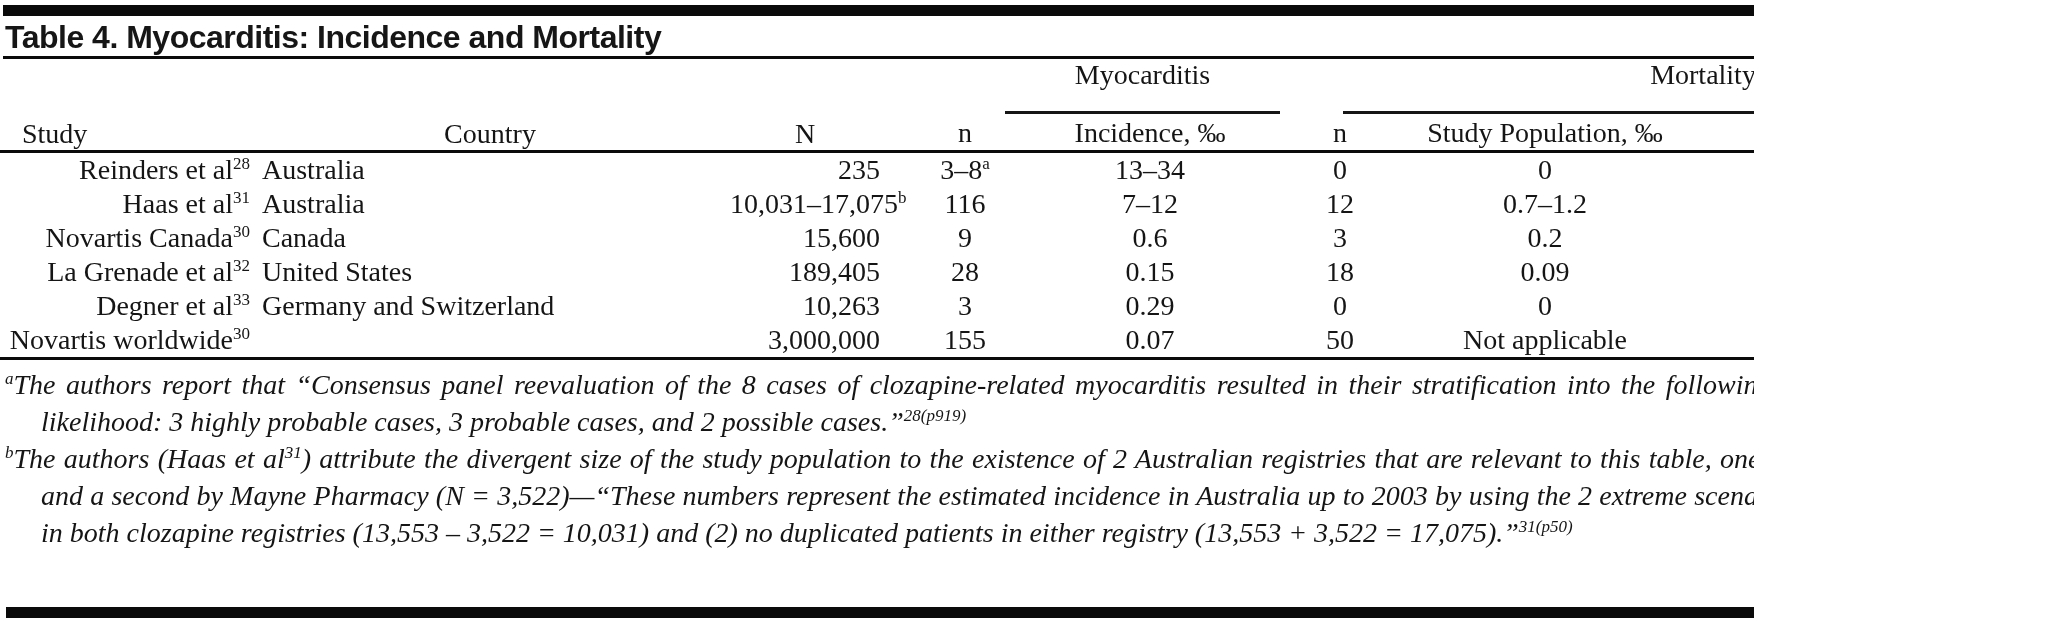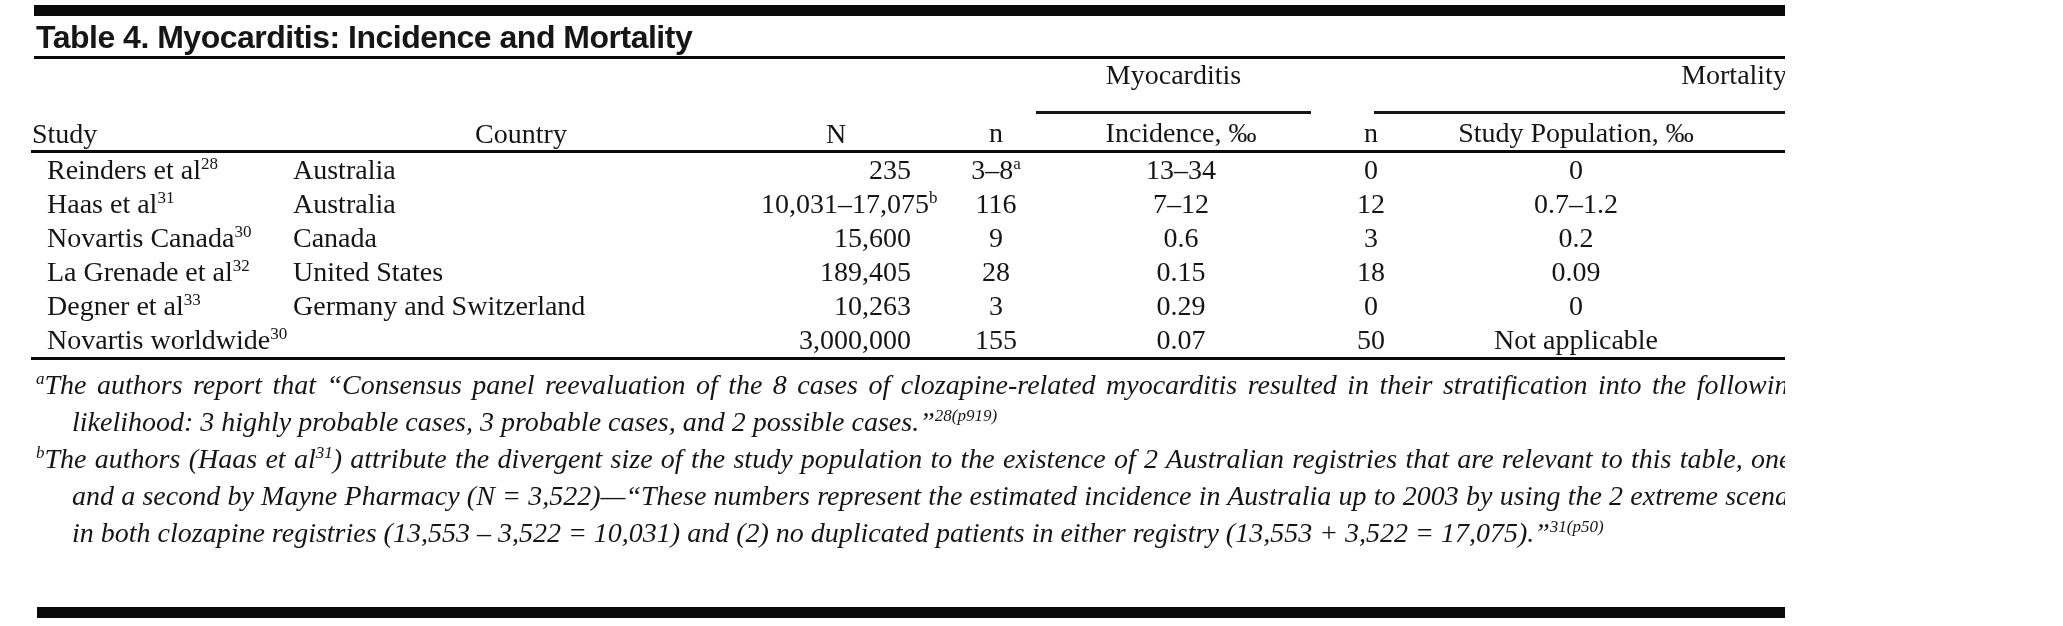--- a/index.html
+++ b/index.html
@@ -4,21 +4,20 @@
 <style>
   html,body{margin:0;padding:0;background:#ffffff;}
   .page{
     position:relative;
     width:1754px;height:626px;
     background:#ffffff;color:#111;
     font-family:"Liberation Serif", serif;
     overflow:hidden;
     box-sizing:border-box;
     padding-top:5px;
-    margin-left:31px;
   }
   .bar{height:11px;background:#0a0a0a;width:2057px;margin-left:3px;}
   .title{
     font-family:"Liberation Sans", sans-serif;
     font-weight:bold;
     font-size:32px;
     letter-spacing:-0.5px;
     color:#161616;
     line-height:36px;
     padding:3px 0 1px 5px;
@@ -42,28 +41,28 @@
 
   tr.spanner-row th{vertical-align:bottom;height:48px;}
   tr.spanner-row th.rowhead{vertical-align:bottom;}
   .spanline{border-bottom:3px solid #161616;padding-bottom:21px;text-align:center;line-height:31px;}
   .myoline{margin-left:95px;}
   .mortline{margin-left:63px;}
 
   tr.subhead-row th{vertical-align:bottom;line-height:34px;height:36px;}
   .hb{border-bottom:3px solid #0a0a0a;}
 
-  .h-study{text-align:left;padding-left:1px;}
+  .h-study{text-align:left;padding-left:22px;}
   .h-country{text-align:center;}
   .h-n{text-align:center;padding-right:30px;}
   .h-center{text-align:center;}
   .h-cases{text-align:center;padding-left:50px;}
 
   tbody td{line-height:34px;height:34px;white-space:nowrap;}
-  .c-study{text-align:left;padding-left:16px;}
+  .c-study{text-align:right;padding-left:6px;}
   .c-country{text-align:left;padding-left:12px;}
   .c-n{text-align:right;padding-right:30px;}
   .c-center{text-align:center;}
   .c-cases{text-align:right;padding-left:50px;}
 
   tbody tr:last-child td{border-bottom:3px solid #0a0a0a;}
 
   sup{font-size:17px;line-height:0;vertical-align:super;letter-spacing:0;}
 
   .footnotes{

